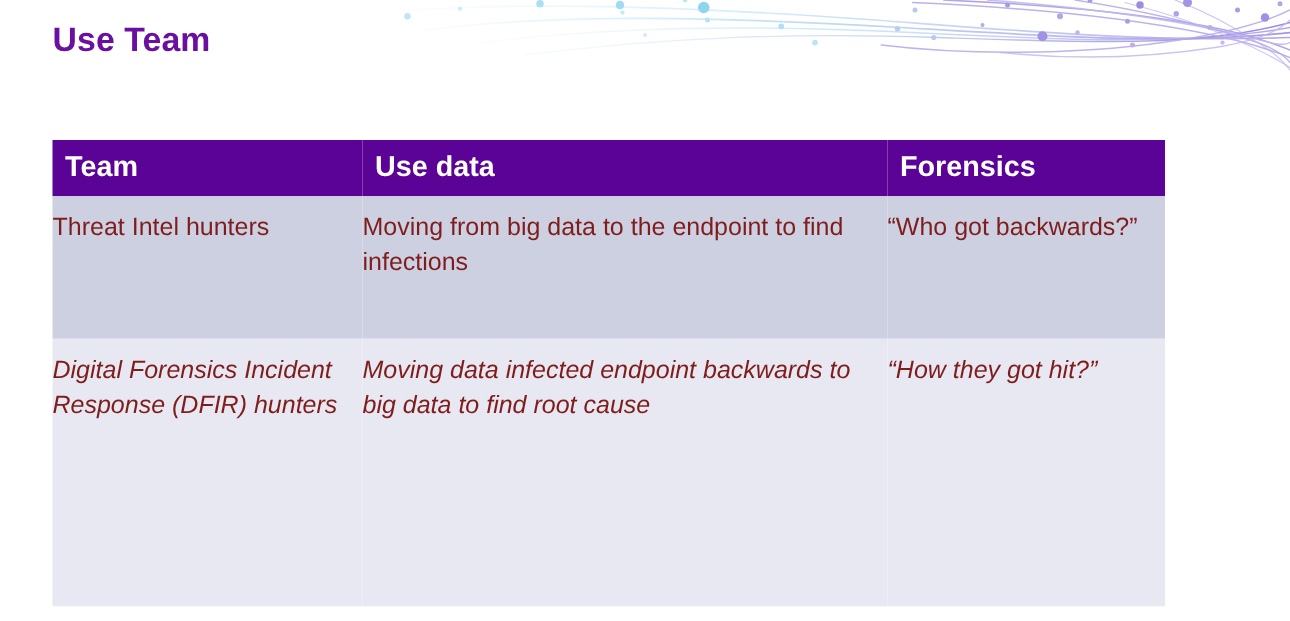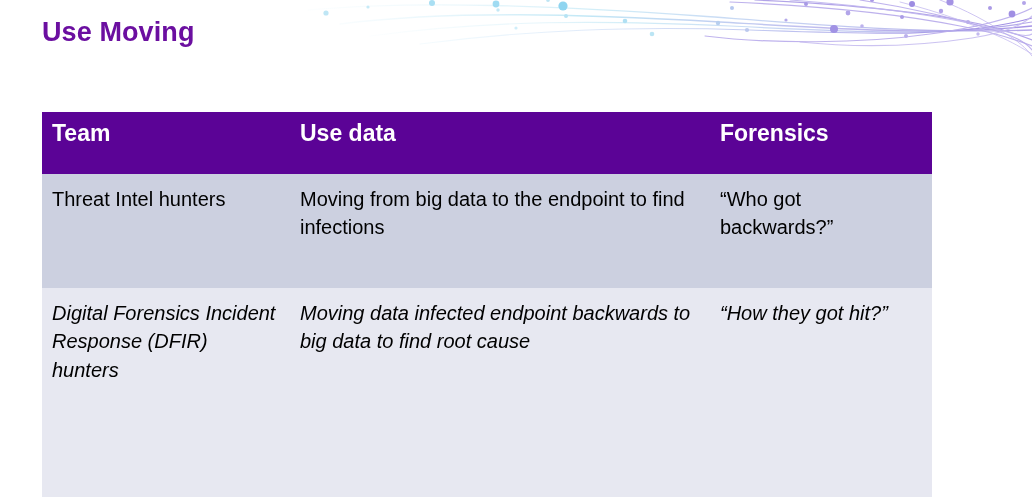--- a/index.html
+++ b/index.html
@@ -52,33 +52,33 @@
   #use-cases-table col.col-team     { width: 248px; }
   #use-cases-table col.col-usecase  { width: 420px; }
   #use-cases-table col.col-question { width: 222px; }
 
   #use-cases-table thead th {
     background: #5b0396;
     color: #ffffff;
     font-size: 23px;
     font-weight: bold;
     text-align: left;
-    padding: 8px 0 26px 10px;
+    padding: 8px 0 9px 10px;
     line-height: 1.2;
     vertical-align: middle;
     height: 38px;
     box-sizing: border-box;
   }
 
   #use-cases-table tbody td {
     font-size: 20px;
     font-weight: normal;
-    color: #000000;
+    color: #7f1d1d;
     text-align: left;
-    padding: 11px 14px 11px 10px;
+    padding: 11px 14px 11px 0;
     line-height: 1.43;
     vertical-align: top;
   }
   #use-cases-table tbody tr.row-odd  td { background: #ccd0e0; }
   #use-cases-table tbody tr.row-even td { background: #e7e8f1; }
 
   #use-cases-table tbody tr.row-odd  td { height: 92px; }
   #use-cases-table tbody tr.row-even td { height: 192px; font-style: italic; }
 </style>
 </head>
@@ -154,21 +154,21 @@
       <circle cx="668" cy="22" r="2.0" fill="#b9ade9"></circle>
       <circle cx="690" cy="8" r="2.0" fill="#ab9ae6"></circle>
       <circle cx="712" cy="14" r="3.4" fill="#a08fe3"></circle>
       <circle cx="724" cy="3" r="2.0" fill="#b3a4e9"></circle>
       <circle cx="606" cy="36" r="2.0" fill="#bbb0ec"></circle>
       <circle cx="678" cy="34" r="1.7" fill="#c3b9ef"></circle>
     </g>
   </svg>
 </div>
 
-<div id="slide-title">Use Moving</div>
+<div id="slide-title">Use Team</div>
 
 <table id="use-cases-table">
   <colgroup>
     <col class="col-team">
     <col class="col-usecase">
     <col class="col-question">
   </colgroup>
   <thead>
     <tr>
       <th>Team</th>

